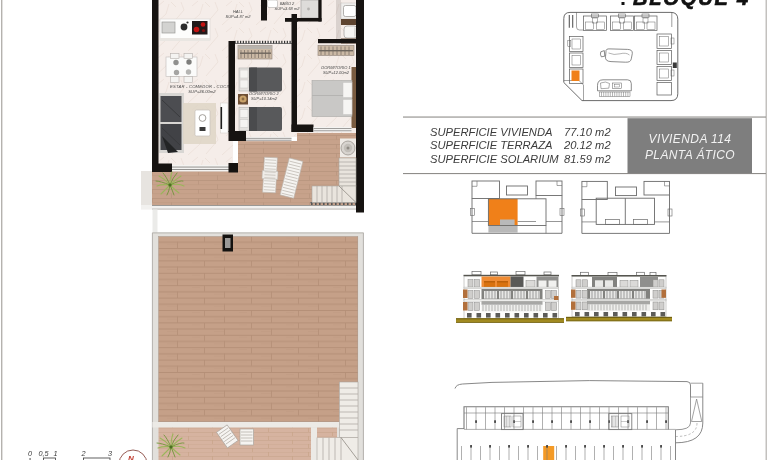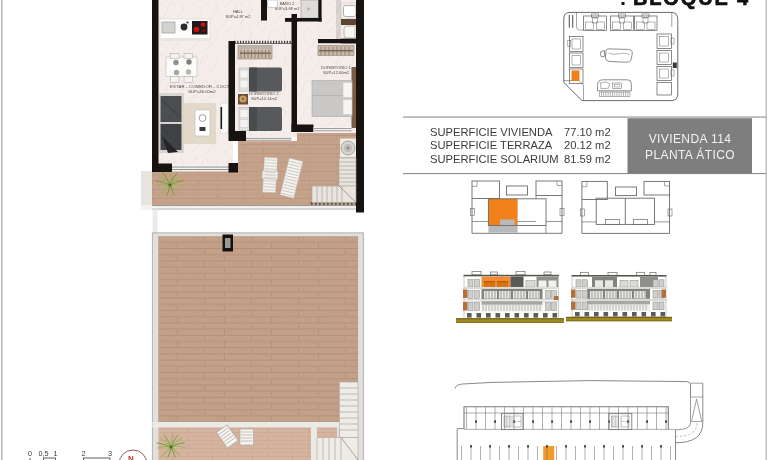--- a/index.html
+++ b/index.html
@@ -1,17 +1,17 @@
 <!DOCTYPE html>
 <html><head>
 <meta charset="utf-8">
 <style>
   html,body{margin:0;padding:0;background:#ffffff;}
   #page{position:relative;width:770px;height:460px;overflow:hidden;background:#1d4ed8;
-        font-family:"Liberation Sans", sans-serif;}
+        font-family:"Liberation Sans", sans-serif;font-style:italic;}
   svg{display:block}
   text{font-family:"Liberation Sans", sans-serif;}
 </style>
 </head>
 <body>
 <div id="page">
 <svg width="770" height="460" viewBox="0 0 770 460">
 <defs>
   <pattern id="marble" width="34" height="26" patternUnits="userSpaceOnUse">
     <rect width="34" height="26" fill="#f5ede9"></rect>

